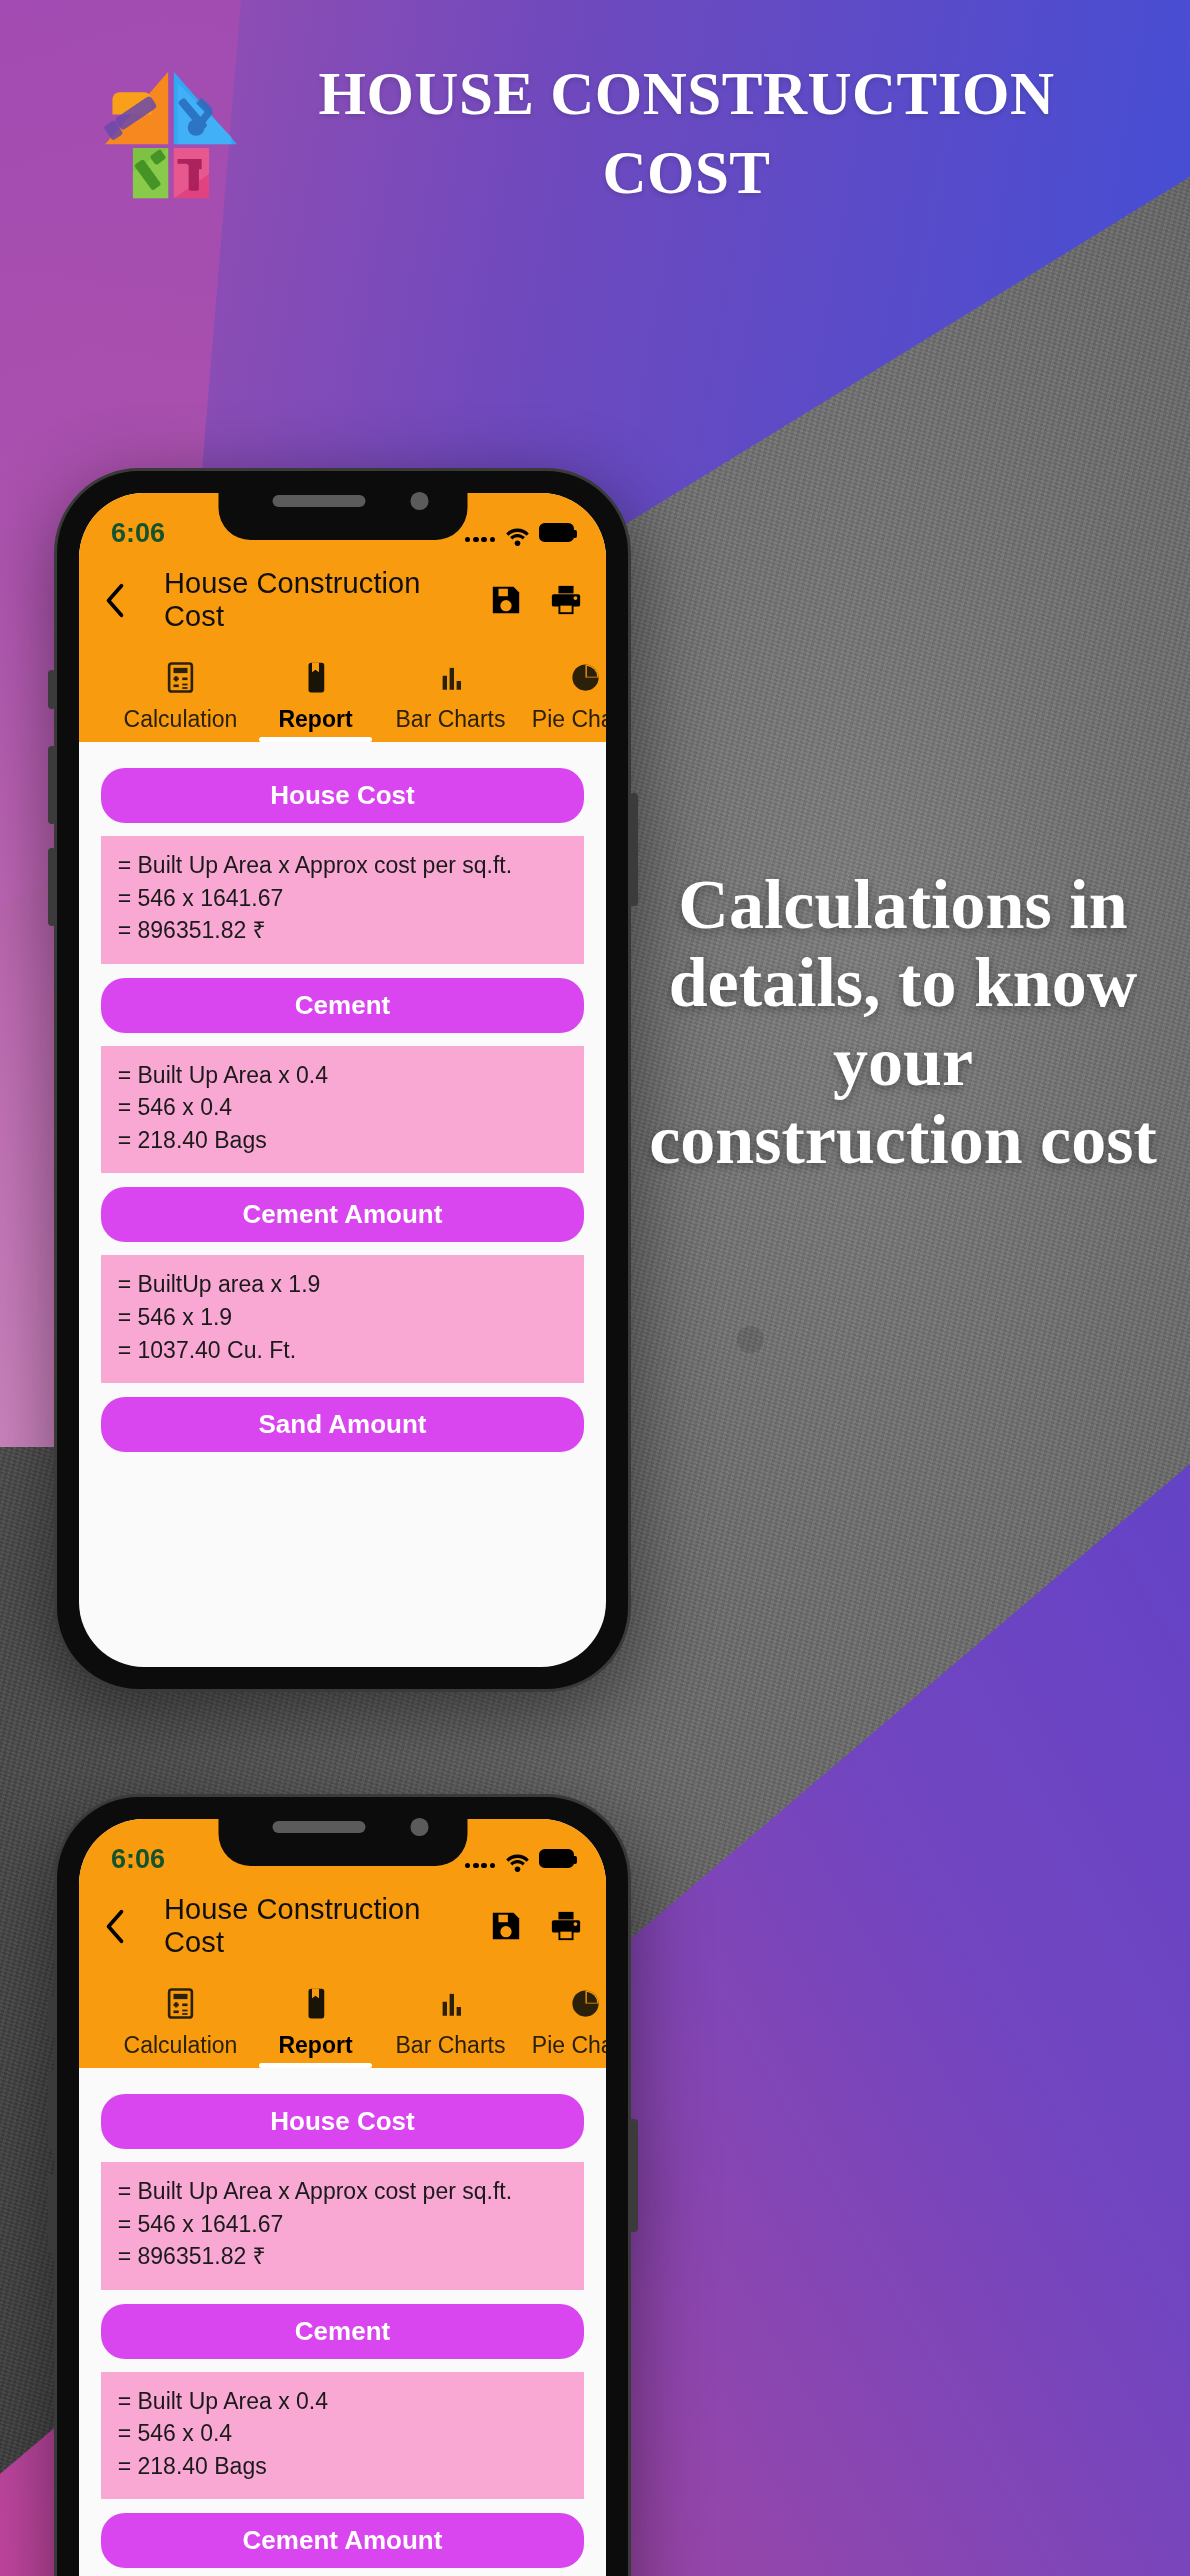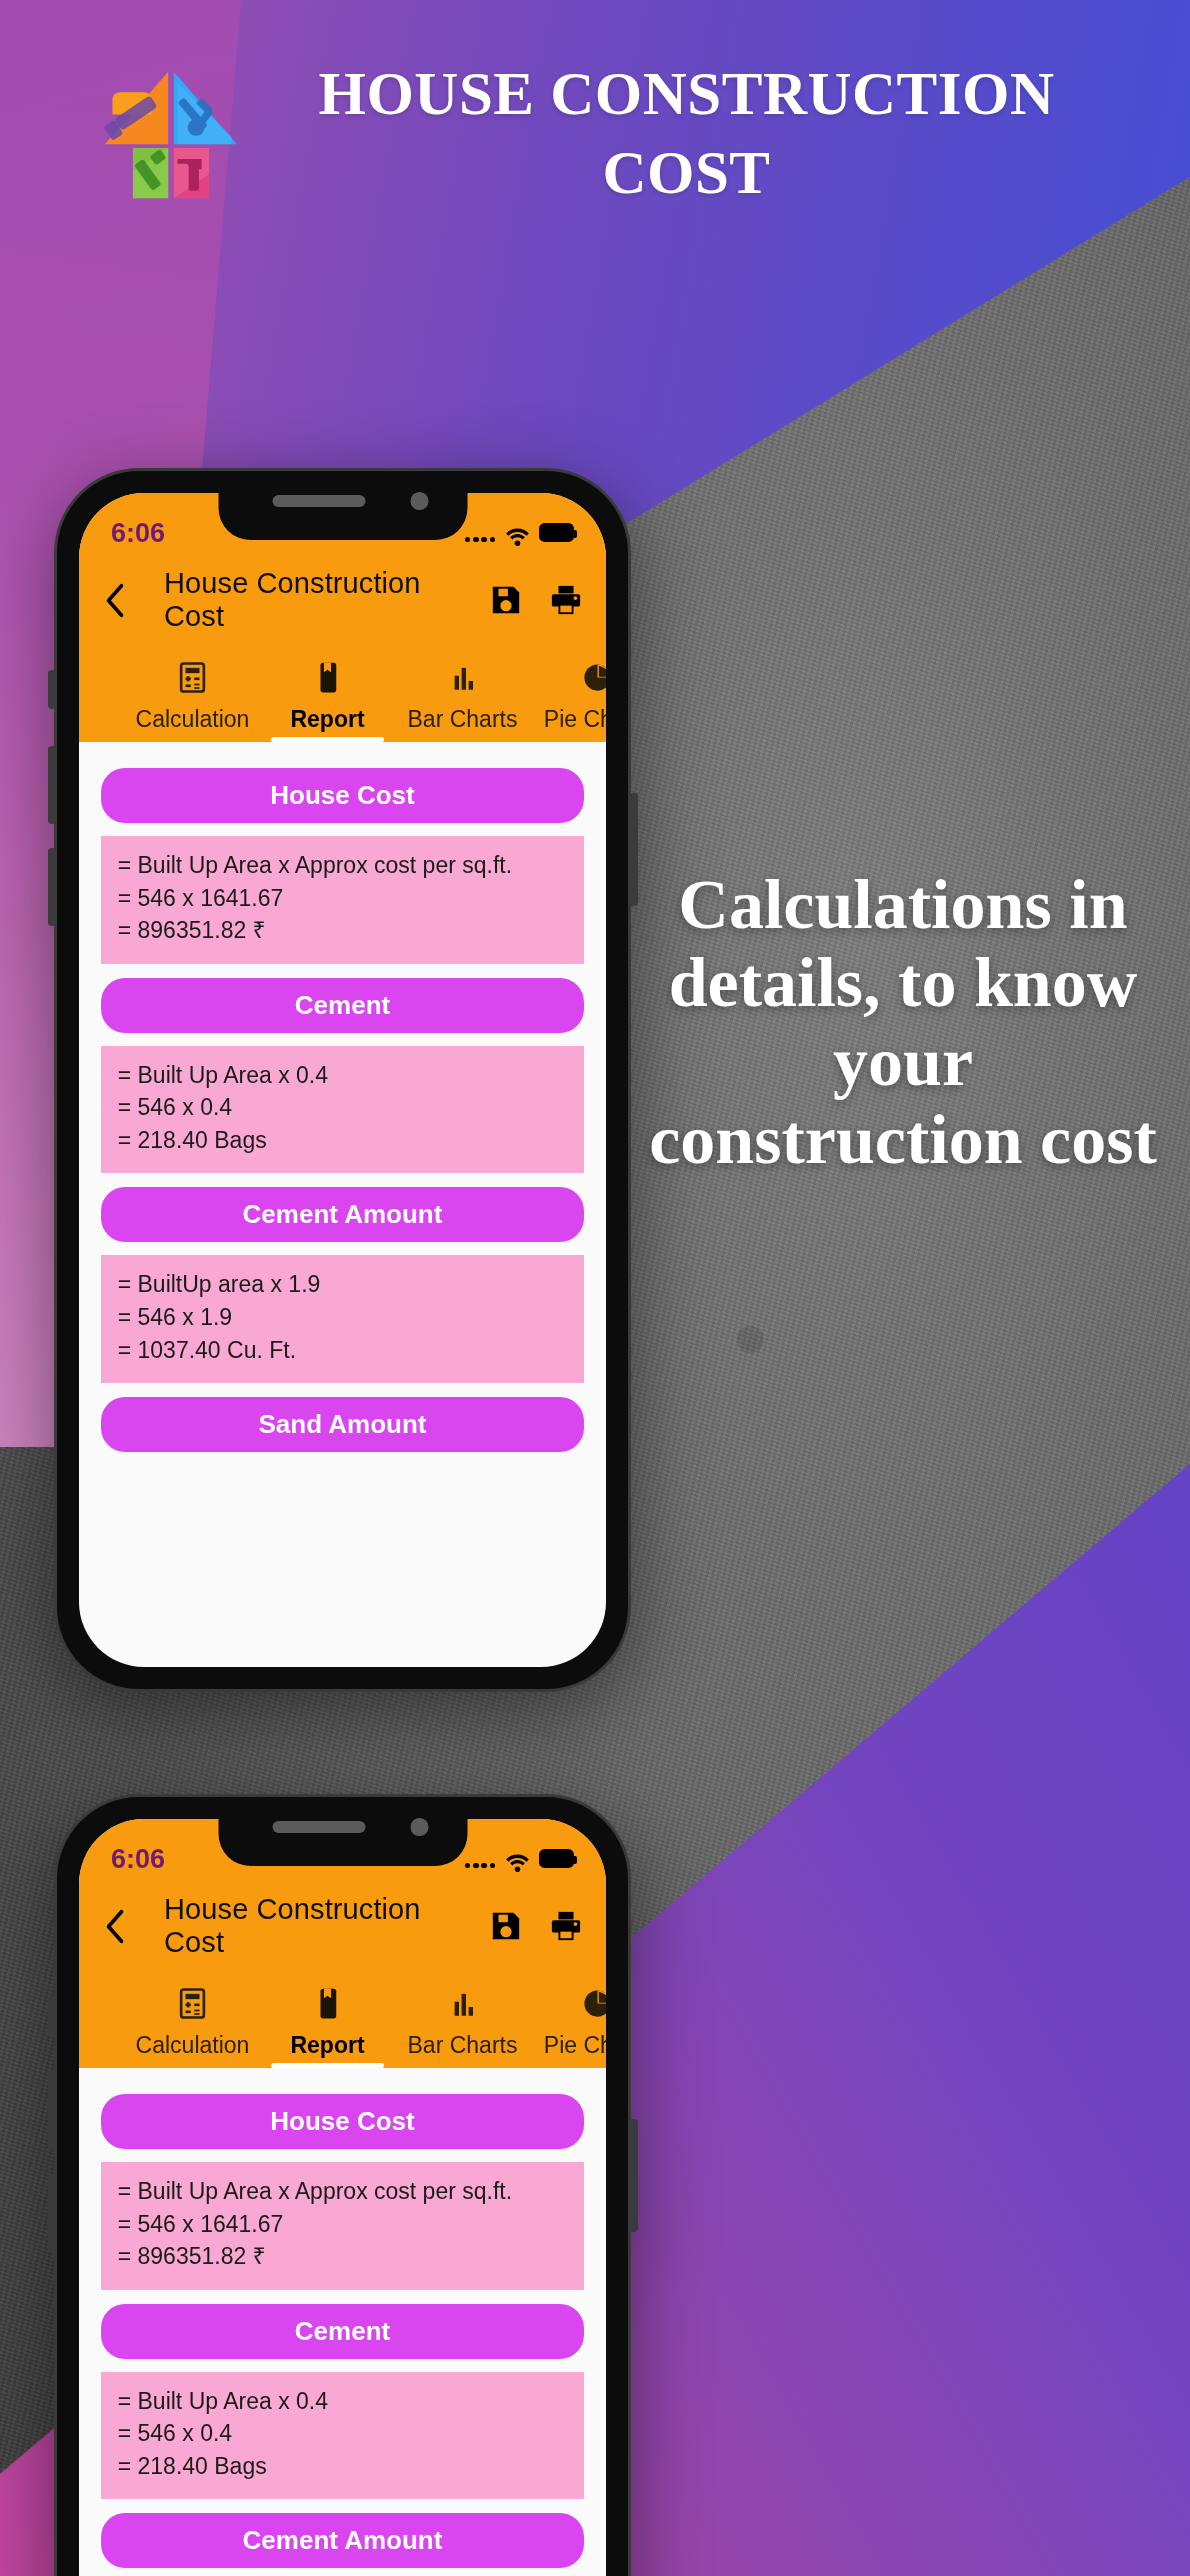--- a/index.html
+++ b/index.html
@@ -128,21 +128,21 @@
   .notch-cam {
     position:absolute; right:39px; top:21.3px; width:17.6px; height:17.6px;
     background:#5b5b5b; border-radius:50%;
   }
 
   
   .app-top { background:#F99B0E; padding-top:0; }
 
   .status-bar {
     height:69px; display:flex; align-items:center;
-    padding:0 32px; color:#701a75;
+    padding:0 32px; color:#14532d;
     font-size:27px; font-weight:600;
   }
   .status-time { padding-top:11px; }
   .status-right { margin-left:auto; display:flex; align-items:flex-end; gap:8.3px; padding-top:9.3px; }
   .sig-dots { display:flex; align-items:flex-end; gap:2.8px; }
   .sig-dots i { width:5.6px; height:5.6px; background:#000; border-radius:50%; display:block; }
   .wifi { width:27px; height:20.4px; position:relative; }
   .battery {
     width:35px; height:19.5px; border:2.3px solid #000; border-radius:5.6px;
     position:relative; background:#000;
@@ -158,21 +158,21 @@
   .back-chevron { width:24px; height:37px; position:relative; flex:0 0 auto; }
   .appbar-title {
     font-size:29px; font-weight:500; color:#101010; letter-spacing:0.1px;
     margin-left:20.4px;
   }
   .appbar-actions { margin-left:auto; display:flex; align-items:center; gap:28px; }
   .ic { width:32px; height:32px; display:block; }
 
   .tab-bar {
     display:flex; align-items:flex-end; height:104px;
-    padding:0 0 0 34px; overflow:hidden; position:relative;margin-left:12px;
+    padding:0 0 0 34px; overflow:hidden; position:relative;
   }
   .tab {
     flex:0 0 auto; width:135px; text-align:center;
     padding-bottom:9.3px; position:relative;
   }
   .tab-ic { height:39px; display:flex; align-items:center; justify-content:center; margin-bottom:8.3px; }
   .tab-lbl { font-size:23px; color:#2b2008; }
   .tab.active .tab-lbl { color:#000; font-weight:600; }
   .tab.active::after {
     content:""; position:absolute; left:11px; right:11px; bottom:0;

